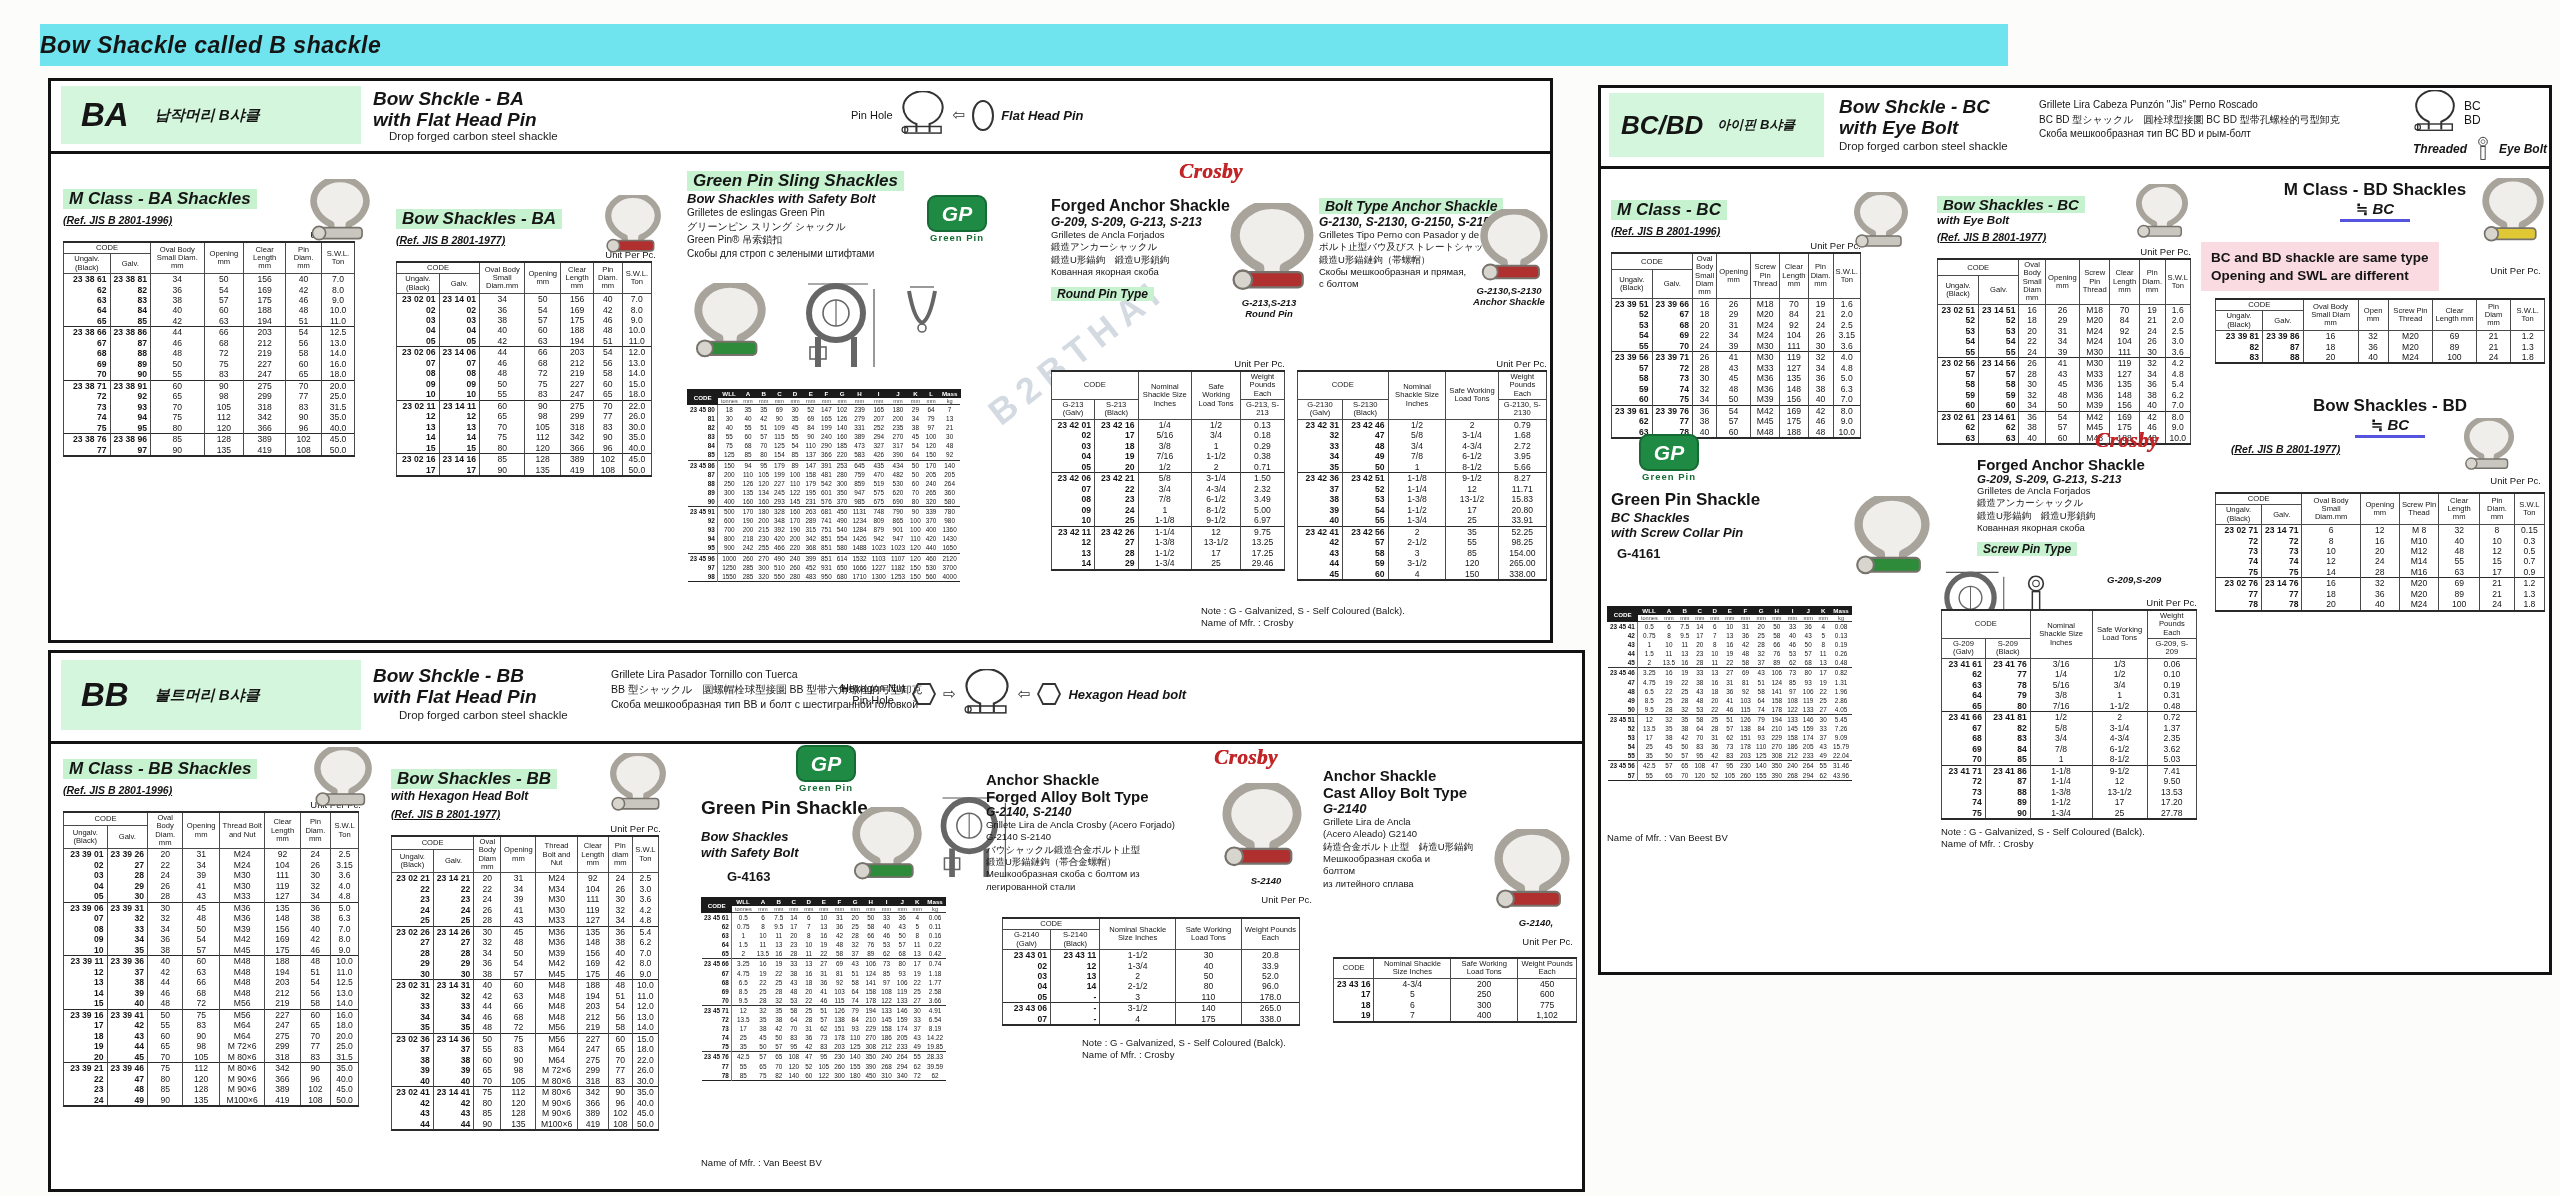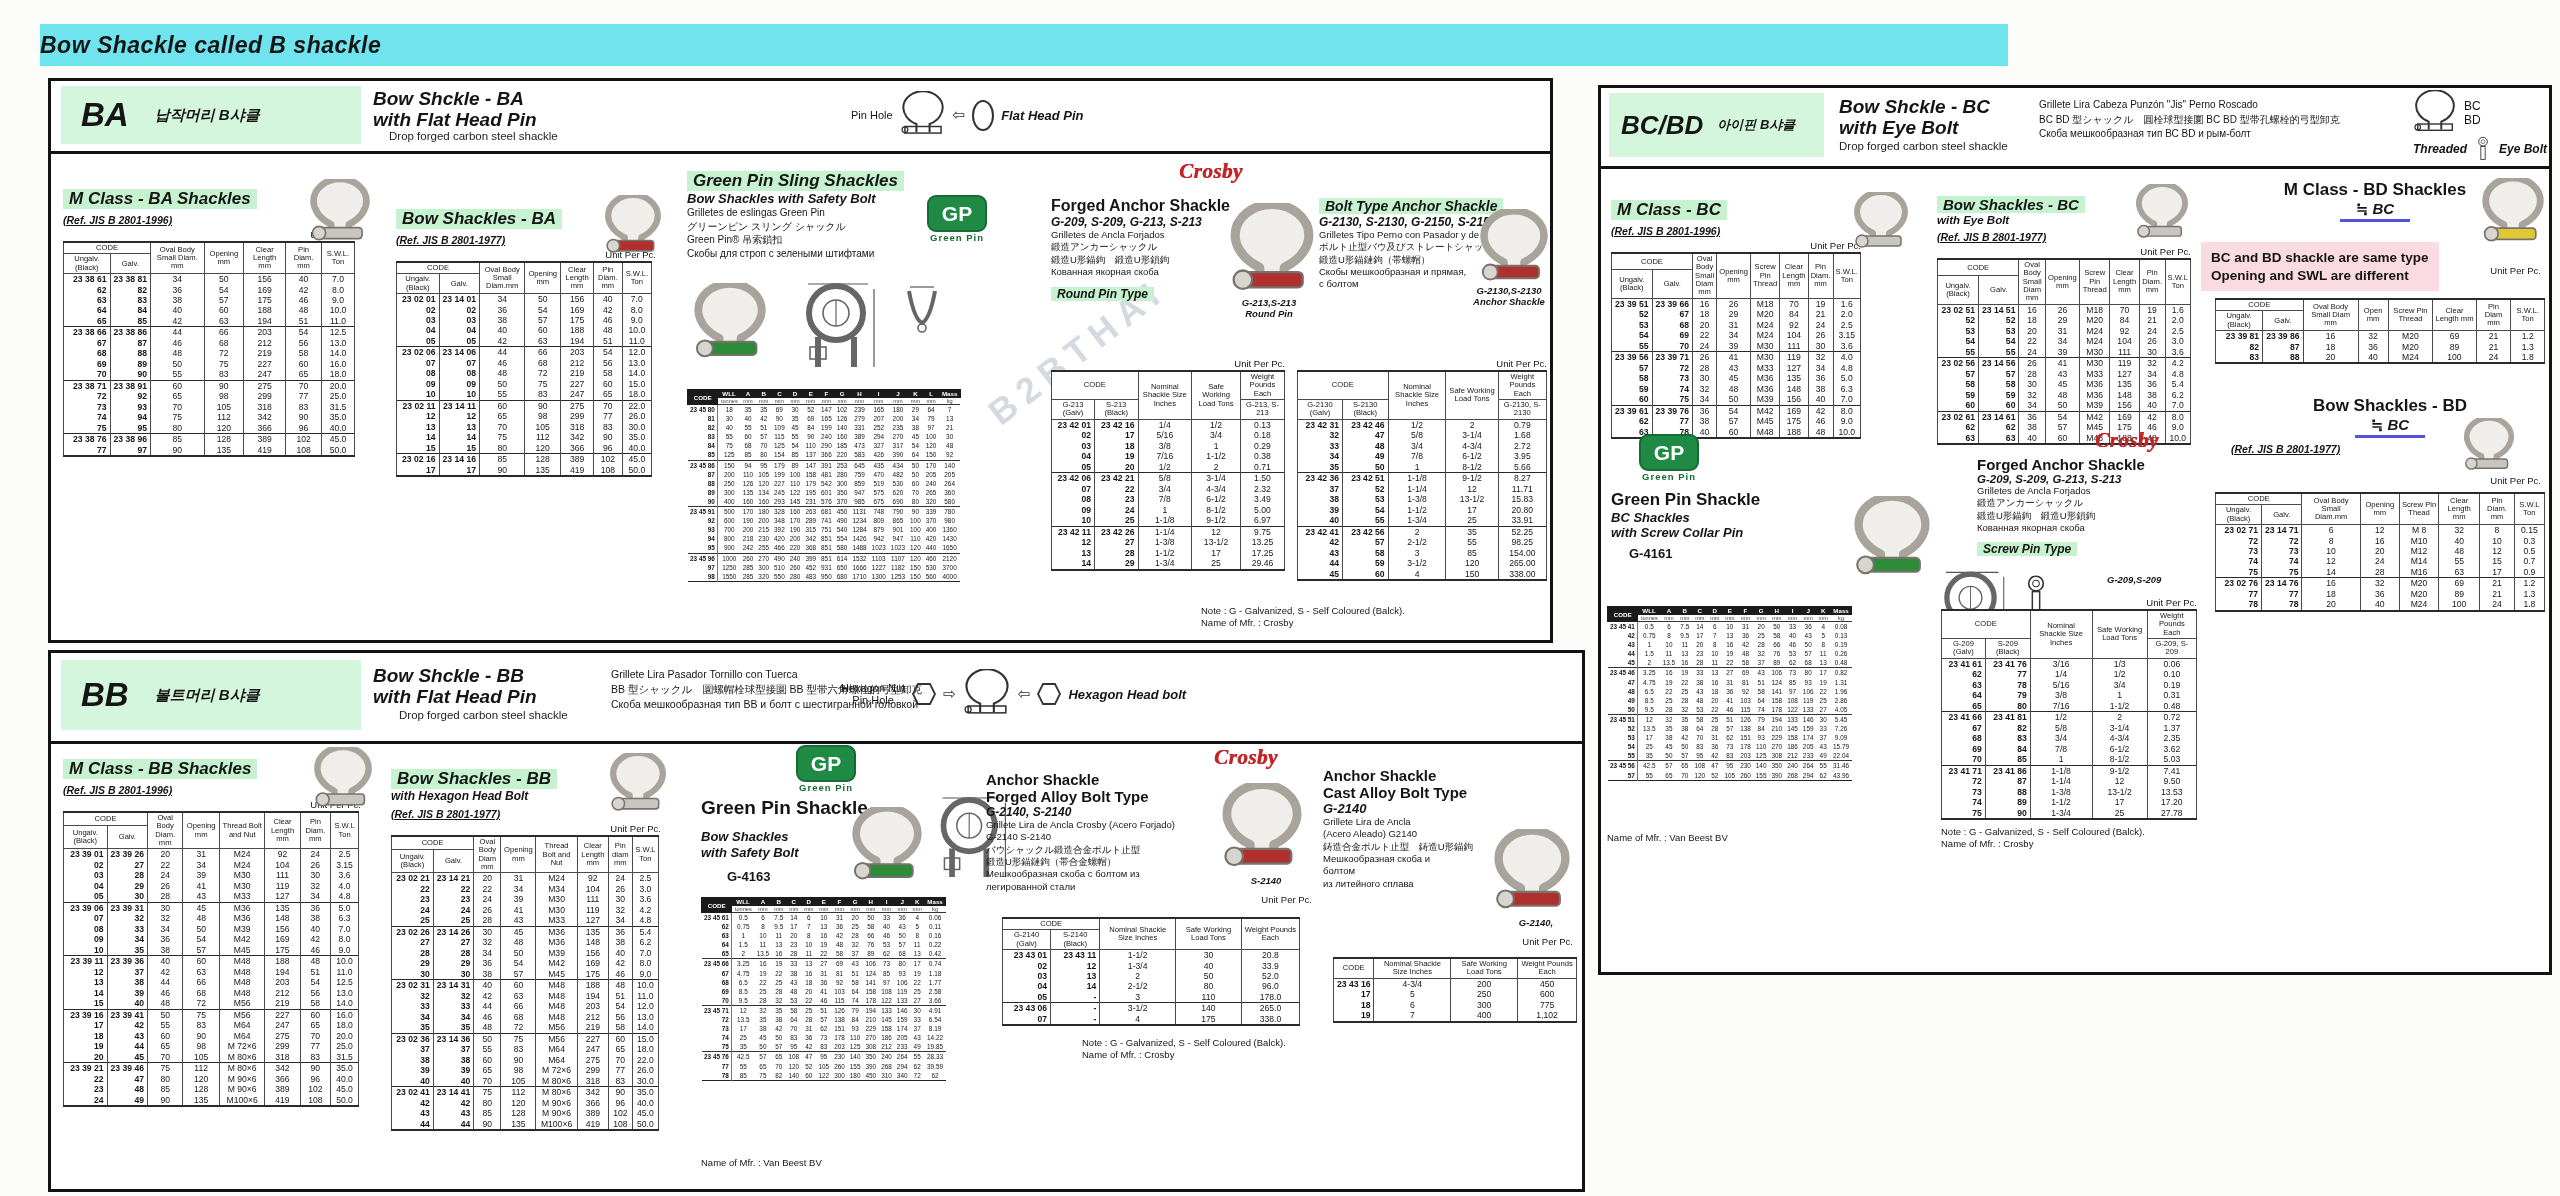--- a/index.html
+++ b/index.html
@@ -43,21 +43,21 @@
   table.t td:nth-child(1),table.t td:nth-child(2){text-align:right;font-weight:bold}
   table.t.one td:nth-child(2){text-align:center;font-weight:normal}
   table.d{border-collapse:collapse;font-size:6.4px;border-top:1.5px solid #222;border-bottom:1.5px solid #222;background:#fff}
   table.d th{background:#1b1b1b;color:#fff;font-size:6.2px;padding:0 2.5px;border:1px solid #1b1b1b;font-weight:bold}
   table.d thead tr:nth-child(2) th{background:#fff;color:#444;font-size:5.6px;border:none;font-weight:normal}
   table.d td{padding:0 2.5px;text-align:center;line-height:1.42;white-space:nowrap}
   table.d td:first-child{text-align:right;font-weight:bold;border-right:1px solid #777}
   table.d tr.grp td{border-top:1.3px solid #333}
   .gplogo{display:inline-block;text-align:center}
   .gpbox{width:56px;height:33px;background:#1f8a44;border-radius:9px;color:#fff;font-weight:bold;
-         font-size:21px;line-height:33px;text-align:center;border:2px solid #15ar?}
+         font-style:italic;font-size:21px;line-height:33px;text-align:center;border:2px solid #15ar?}
   .gpbox{border:2px solid #156b33}
   .gptxt{font-size:9.5px;font-weight:bold;color:#156b33;letter-spacing:1px}
   .crosby{color:#c22528;font-weight:bold;font-size:21px;font-family:"Liberation Serif","DejaVu Serif",serif;
           font-style:italic;letter-spacing:.5px;text-shadow:.6px 0 #c22528}
   .oval{display:inline-block;width:18px;height:27px;border:2px solid #333;border-radius:50%}
   .arrow{font-size:15px;color:#333}
   .diagrow{display:flex;align-items:center;gap:7px}
   .diaglabel{font-size:11px;white-space:nowrap}
   .pinname{font-size:13px;font-weight:bold;font-style:italic;white-space:nowrap}
   svg.shackle{display:block}
@@ -2752,21 +2752,21 @@
       </div>
 
       <div class="abs" style="left:10px;top:268px;width:240px">
         <div class="gplogo" style="margin-left:28px">
           <div class="gpbox">GP</div>
           <div class="gptxt">Green Pin</div>
         </div>
         <div class="bigit" style="font-size:17px;margin-top:6px">Green Pin Shackle</div>
         <div class="bi h2">BC  Shackles</div>
         <div class="bi h2">with Screw Collar Pin</div>
-        <div class="model" style="margin:6px 0 0 18px">G-4161</div>
+        <div class="model" style="margin:6px 0 0 6px">G-4161</div>
       </div>
       <svg class="shackle abs" style="left:252px;top:330px;color:#2e8b3a" width="78" height="82">
           <use href="#shk"></use>
         </svg>
 
       <div class="abs" style="left:336px;top:262px;width:300px">
         <div class="crosby abs" style="left:158px;top:0">Crosby</div>
         <div class="abs" style="left:40px;top:28px;width:240px">
           <div class="bigit" style="font-size:15px">Forged Anchor Shackle</div>
           <div class="bi" style="font-size:11.5px">G-209, S-209, G-213, S-213</div>

